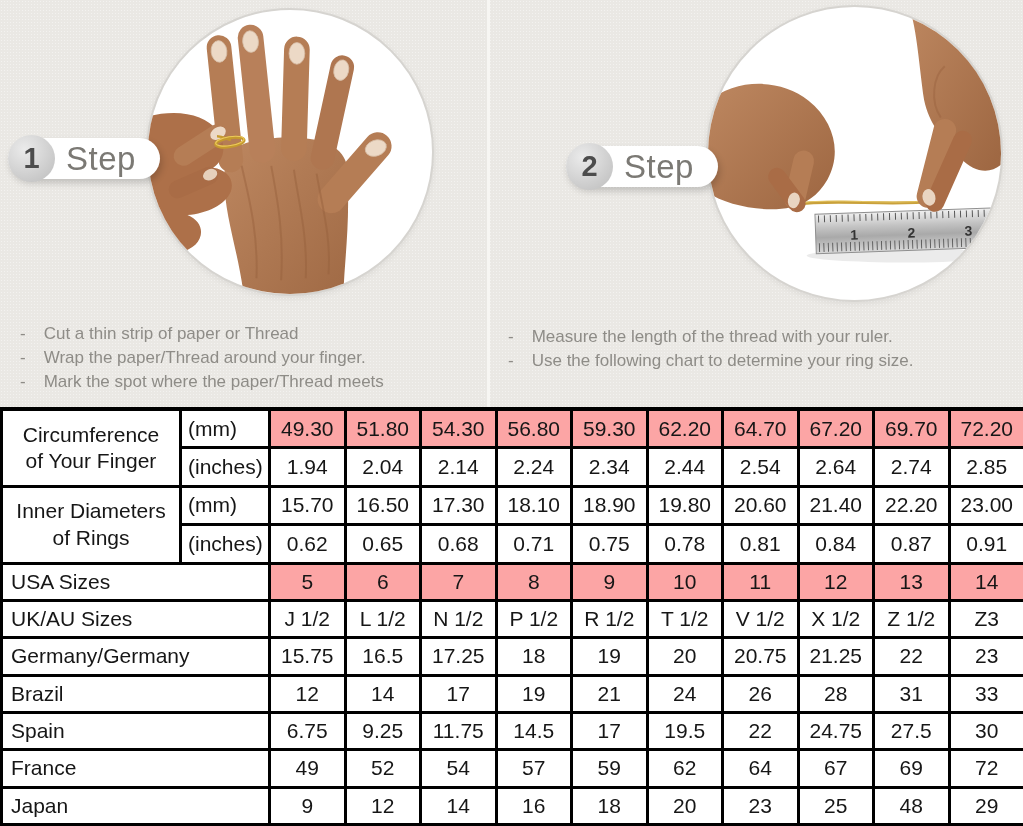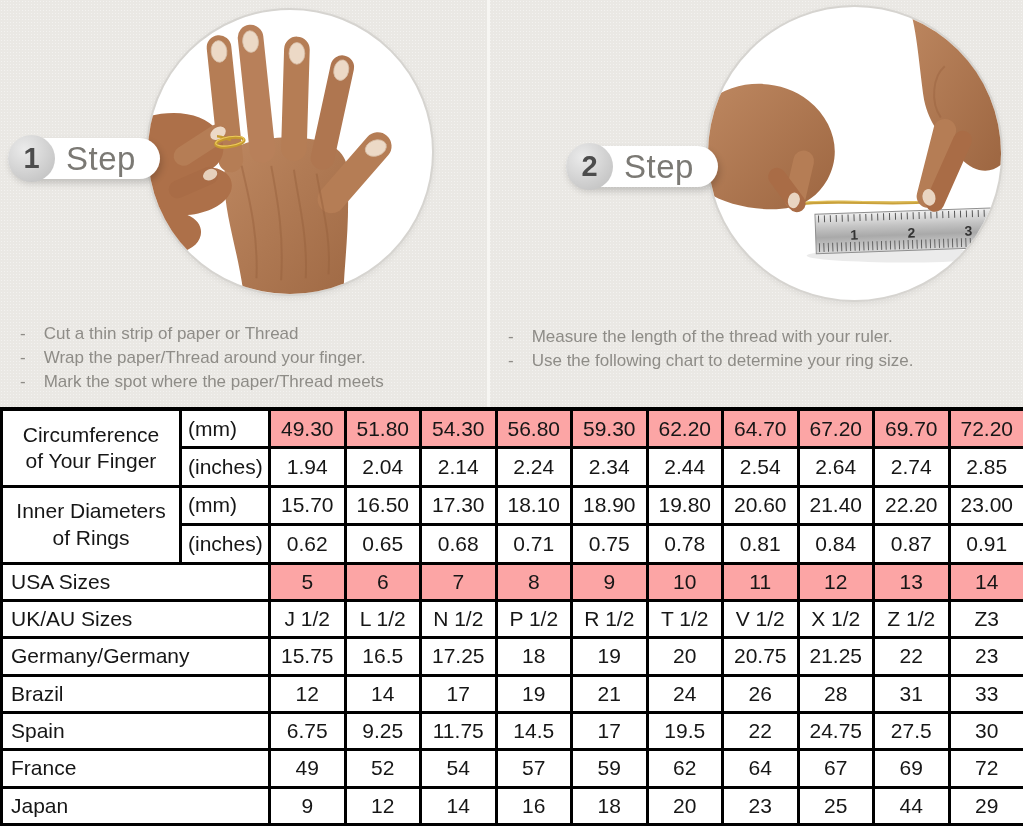--- a/index.html
+++ b/index.html
@@ -348,18 +348,18 @@
         <tr>
           <td class="simple-label" colspan="2">Japan</td>
           <td class="value-cell">9</td>
           <td class="value-cell">12</td>
           <td class="value-cell">14</td>
           <td class="value-cell">16</td>
           <td class="value-cell">18</td>
           <td class="value-cell">20</td>
           <td class="value-cell">23</td>
           <td class="value-cell">25</td>
-          <td class="value-cell">44</td>
+          <td class="value-cell">48</td>
           <td class="value-cell">29</td>
         </tr>
       </tbody>
   </table>
 </div>
 
 </body></html>

